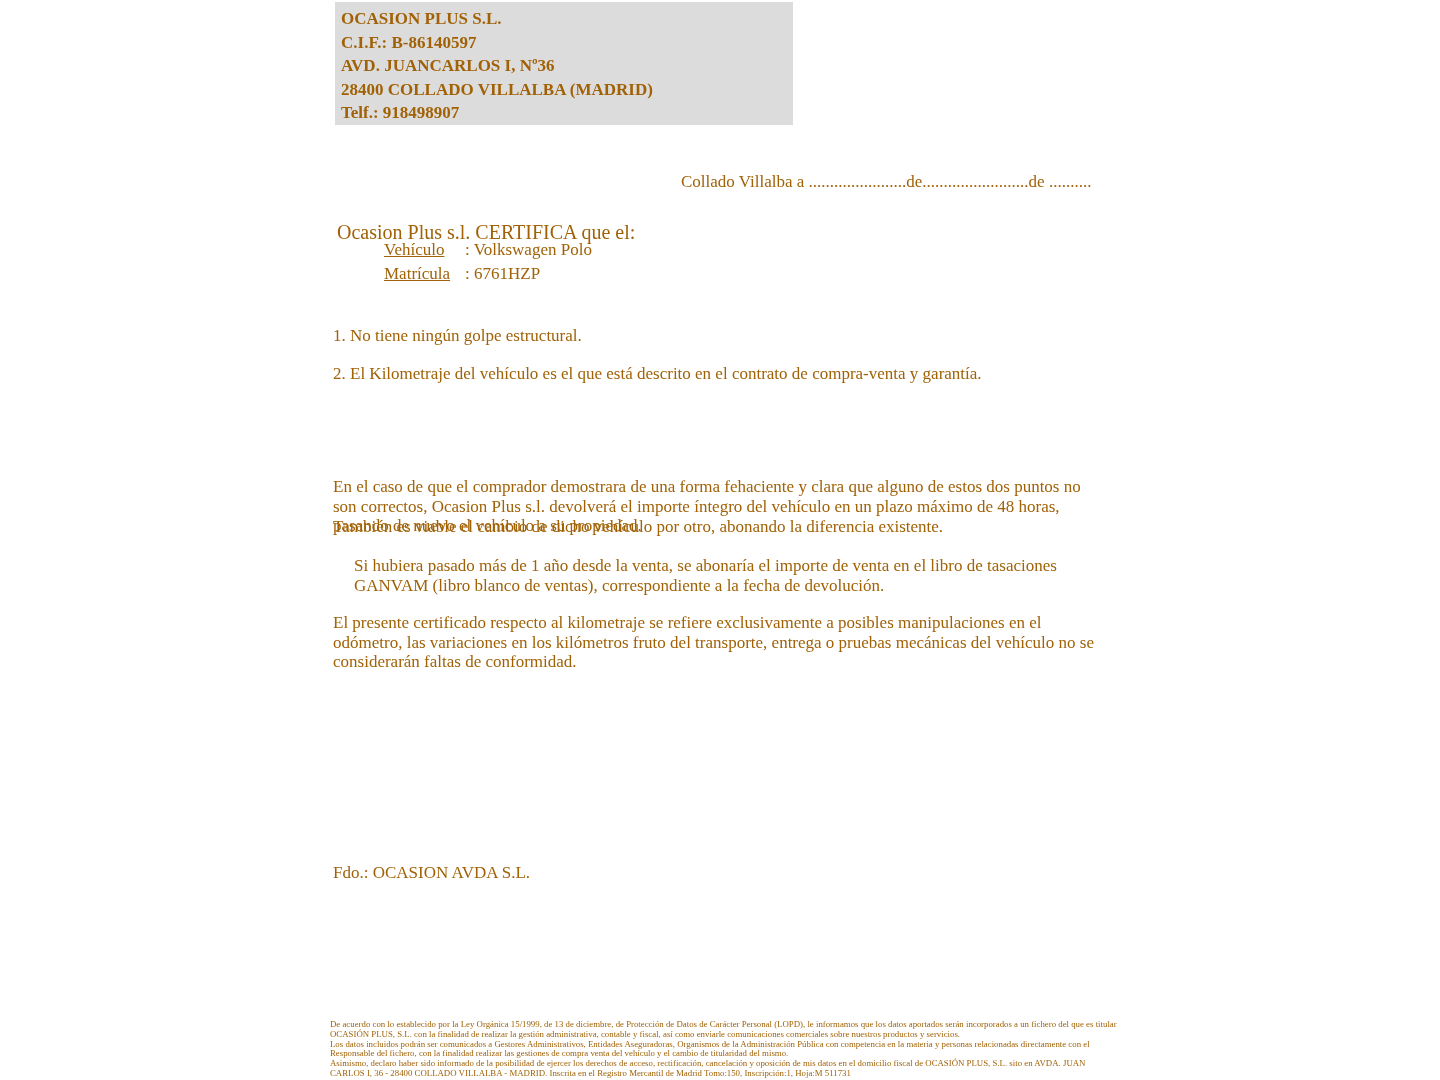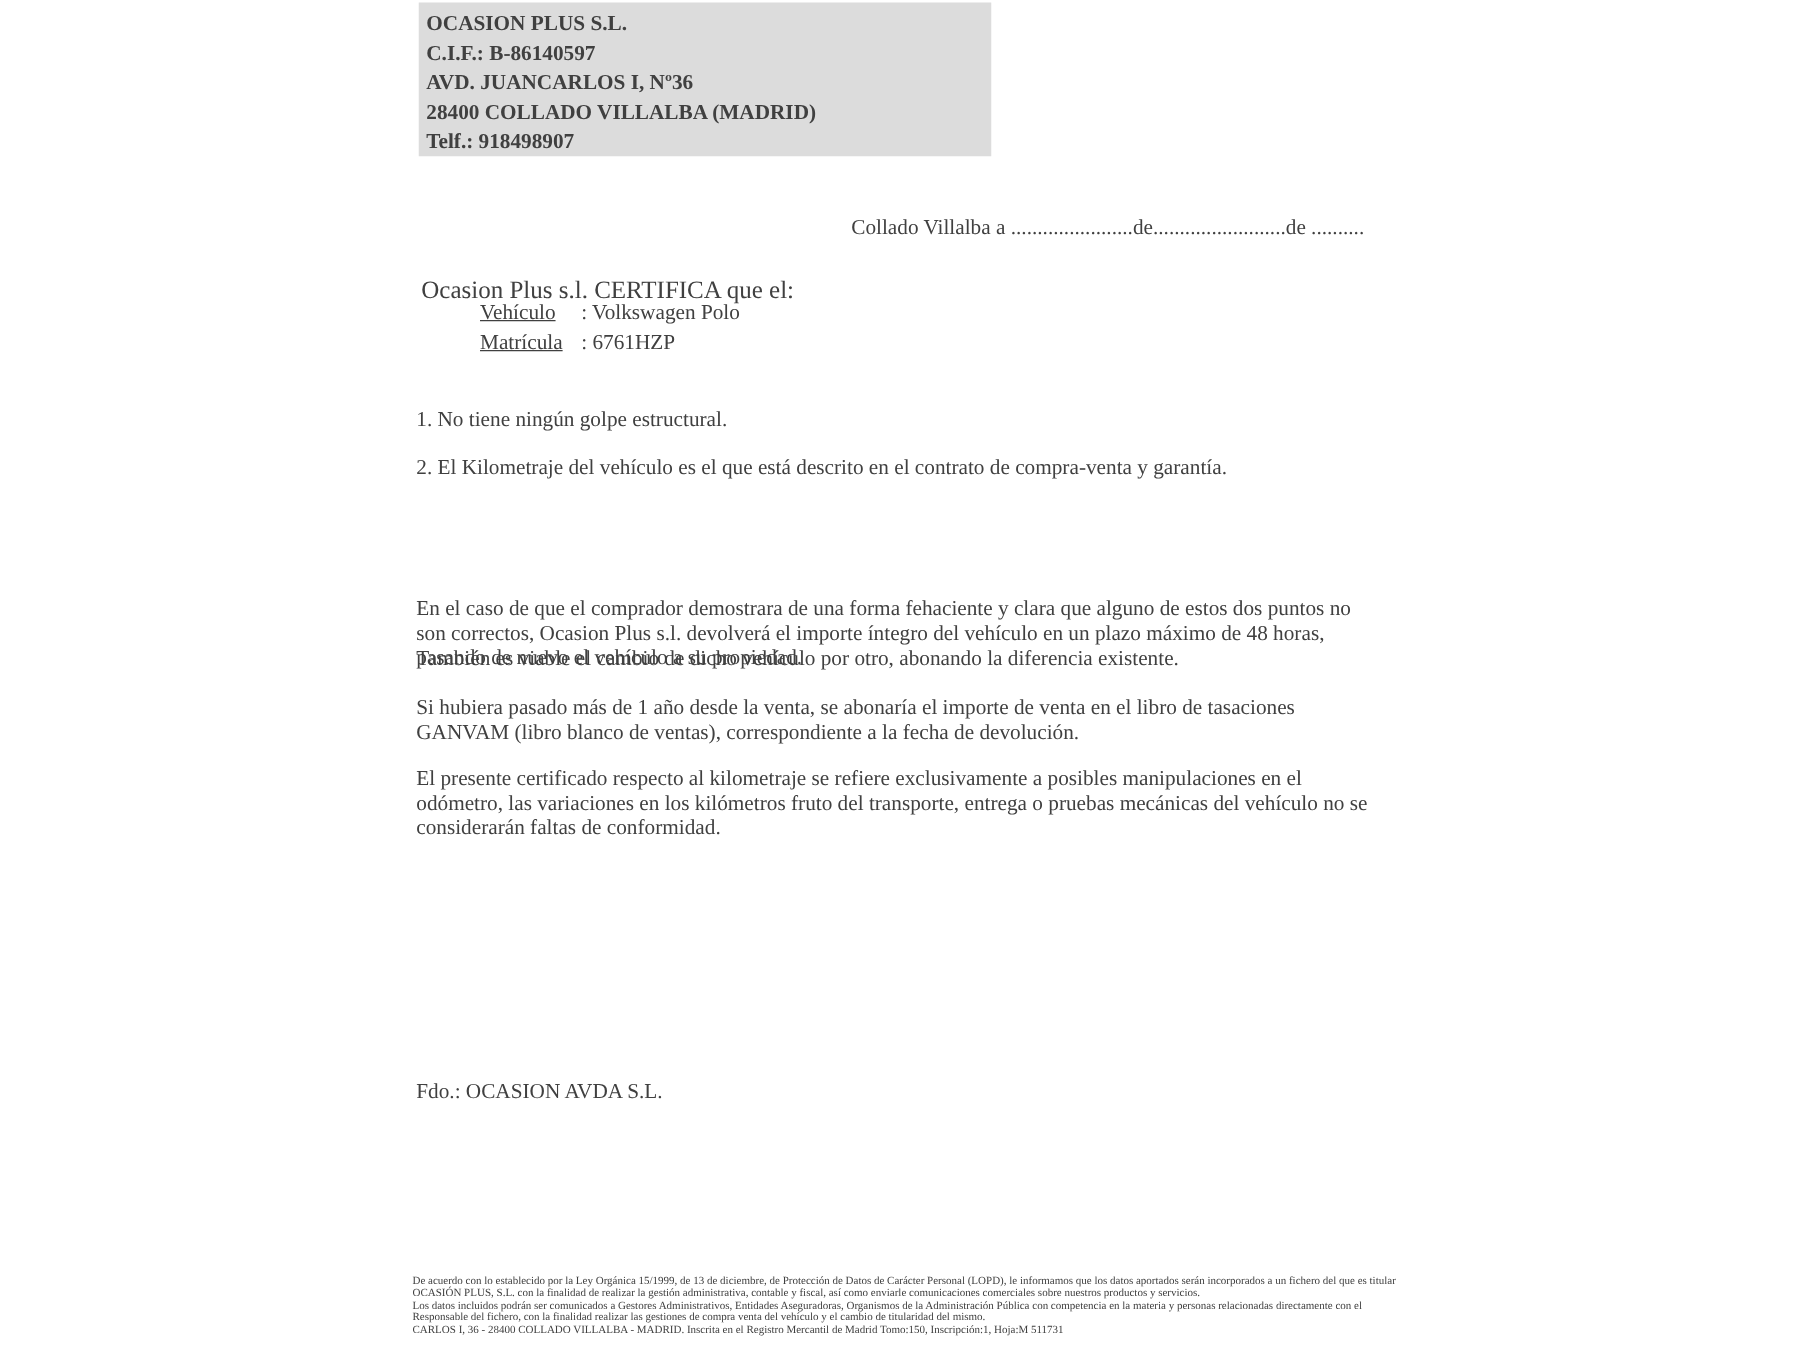--- a/index.html
+++ b/index.html
@@ -3,21 +3,21 @@
 <meta charset="utf-8">
 <style>
   * { margin: 0; padding: 0; box-sizing: border-box; }
   html, body { background: #ffffff; }
   .page {
     position: relative;
     width: 1440px;
     height: 1080px;
     background: #ffffff;
     font-family: "Liberation Serif", serif;
-    color: #404040;
+    color: #a16207;
     overflow: hidden;
   }
   .header-box {
     position: absolute;
     left: 335px;
     top: 2px;
     width: 458px;
     height: 123px;
     background: #dcdcdc;
     padding: 5px 0 0 6px;
@@ -64,21 +64,21 @@
   .point.p2 { top: 364px; text-align: right; }
   .para {
     position: absolute;
     left: 333px;
     width: 766px;
     font-size: 17px;
     line-height: 19.5px;
   }
   .para.para1 { top: 441px; margin-top: 36px; }
   .para.para2 { top: 517px; }
-  .para.para3 { top: 556px; }
+  .para.para3 { top: 556px; margin-left: 21px; }
   .para.para4 { top: 613px; }
   .signature {
     position: absolute;
     left: 333px;
     top: 863px;
     font-size: 17px;
     white-space: nowrap;
   }
   .legal-footer {
     position: absolute;
@@ -122,16 +122,17 @@
   <div class="para para3">Si hubiera pasado más de 1 año desde la venta, se abonaría el importe de venta en el libro de tasaciones GANVAM (libro blanco de ventas), correspondiente a la fecha de devolución.</div>
   <div class="para para4">El presente certificado respecto al kilometraje se refiere exclusivamente a posibles manipulaciones en el odómetro, las variaciones en los kilómetros fruto del transporte, entrega o pruebas mecánicas del vehículo no se considerarán faltas de conformidad.</div>
 
   <div class="signature">Fdo.: OCASION AVDA S.L.</div>
 
   <div class="legal-footer">
     <div>De acuerdo con lo establecido por la Ley Orgánica 15/1999, de 13 de diciembre, de Protección de Datos de Carácter Personal (LOPD), le informamos que los datos aportados serán incorporados a un fichero del que es titular</div>
     <div>OCASIÓN PLUS, S.L. con la finalidad de realizar la gestión administrativa, contable y fiscal, así como enviarle comunicaciones comerciales sobre nuestros productos y servicios.</div>
     <div>Los datos incluidos podrán ser comunicados a Gestores Administrativos, Entidades Aseguradoras, Organismos de la Administración Pública con competencia en la materia y personas relacionadas directamente con el</div>
     <div>Responsable del fichero, con la finalidad realizar las gestiones de compra venta del vehículo y el cambio de titularidad del mismo.</div>
+    <div>Asimismo, declaro haber sido informado de la posibilidad de ejercer los derechos de acceso, rectificación, cancelación y oposición de mis datos en el domicilio fiscal de OCASIÓN PLUS, S.L. sito en AVDA. JUAN</div>
     <div>CARLOS I, 36 - 28400 COLLADO VILLALBA - MADRID. Inscrita en el Registro Mercantil de Madrid Tomo:150, Inscripción:1, Hoja:M 511731</div>
   </div>
 
 </div>
 
 </body></html>

